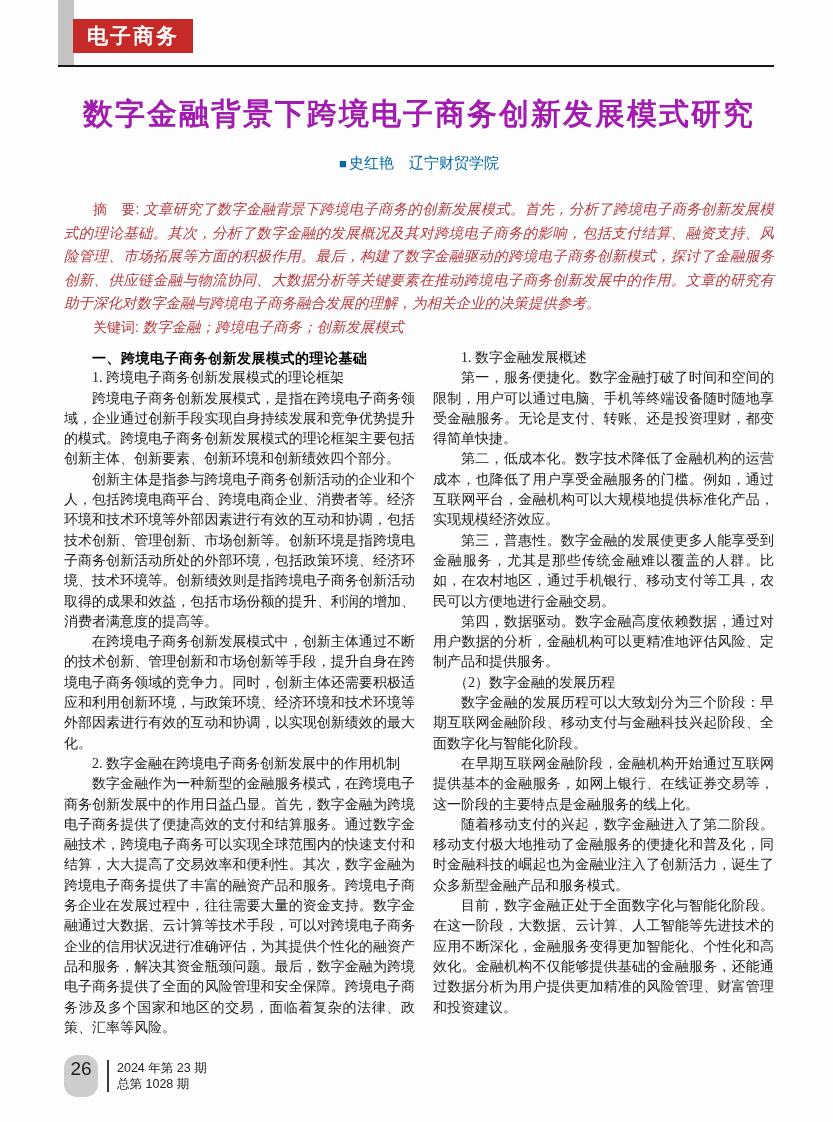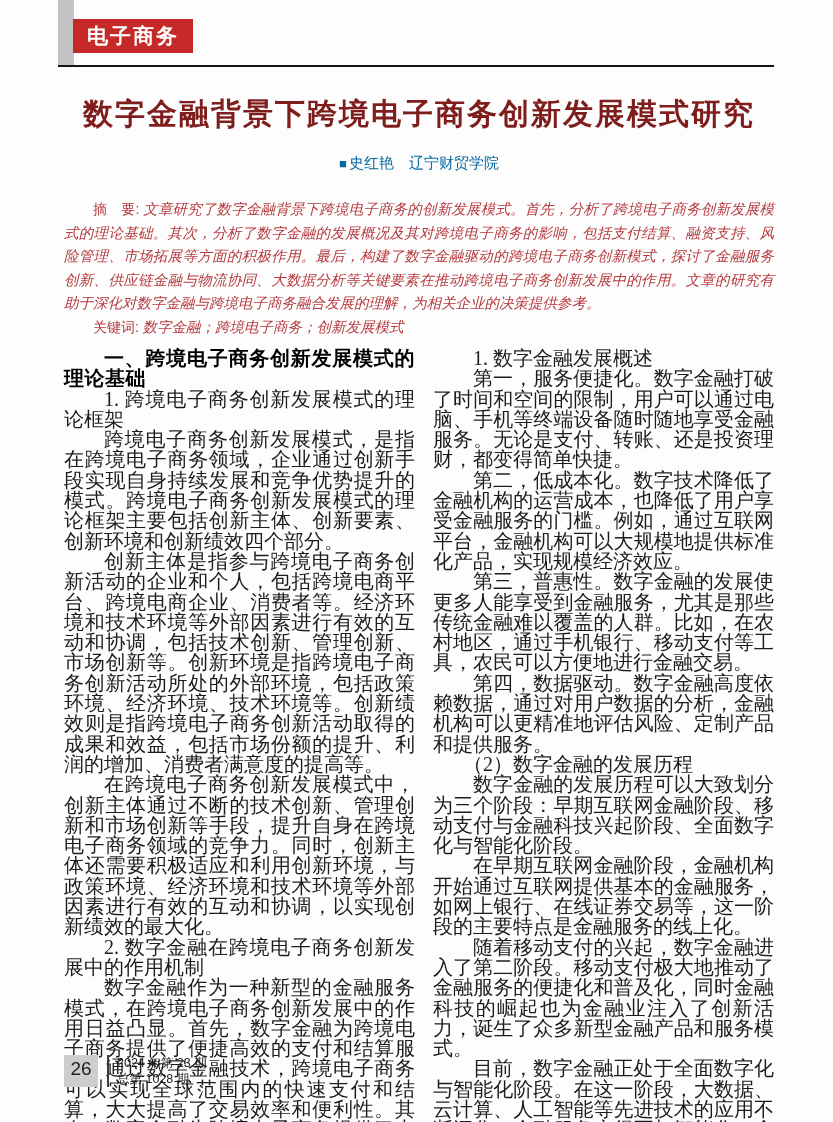--- a/index.html
+++ b/index.html
@@ -39,21 +39,21 @@
     position: absolute; left: 64px; top: 95px;
     width: 710px;
   }
   .title {
     margin: 0;
     font-size: 30px;
     line-height: 38px;
     font-weight: bold;
     text-align: center;
     letter-spacing: 2px;
-    color: #7f1d1d;
+    color: #a21caf;
   }
   .authors {
     margin-top: 21px;
     text-align: center;
     font-size: 15px;
     color: #0369a1;
     font-family: "Liberation Sans", sans-serif;
   }
   .authors .marker { font-size: 13px; margin-right: 2px; }
   .abstract, .keywords {
@@ -76,45 +76,46 @@
   .columns {
     display: flex;
     gap: 18px;
     margin-top: 9px;
   }
   .col { text-align: justify; }
   .col-left  { width: 351px; }
   .col-right { width: 341px; }
   .col p {
     margin: 0;
-    font-size: 20px;
+    font-size: 14px;
     line-height: 20.3px;
     text-indent: 2em;
     color: #1b1b1b;
   }
   .col p.h1 {
     font-family: "Liberation Sans", sans-serif;
     font-weight: bold;
     letter-spacing: 0.5px;
     color: #000000;
   }
   .col p.sub2 { text-indent: 1.5em; }
   
   .footer {
     position: absolute; left: 64px; top: 1055px;
     display: flex; align-items: center;
     font-family: "Liberation Sans", sans-serif;
   }
   .pageno {
     display: inline-block;
-    min-width: 34px; height: 32px; line-height: 28px;
+    min-width: 34px; height: 42px; line-height: 28px;
     text-align: center;
     background: #cdcdcd;
     color: #222222;
     font-size: 19px;
+    border-radius: 13px;
   }
   .footer-divider {
     display: inline-block;
     width: 2px; height: 32px;
     background: #3a3a3a;
     margin: 0 8px 0 9px;
   }
   .issue { font-size: 12.5px; line-height: 16px; color: #222222; }
 </style>
 </head>

